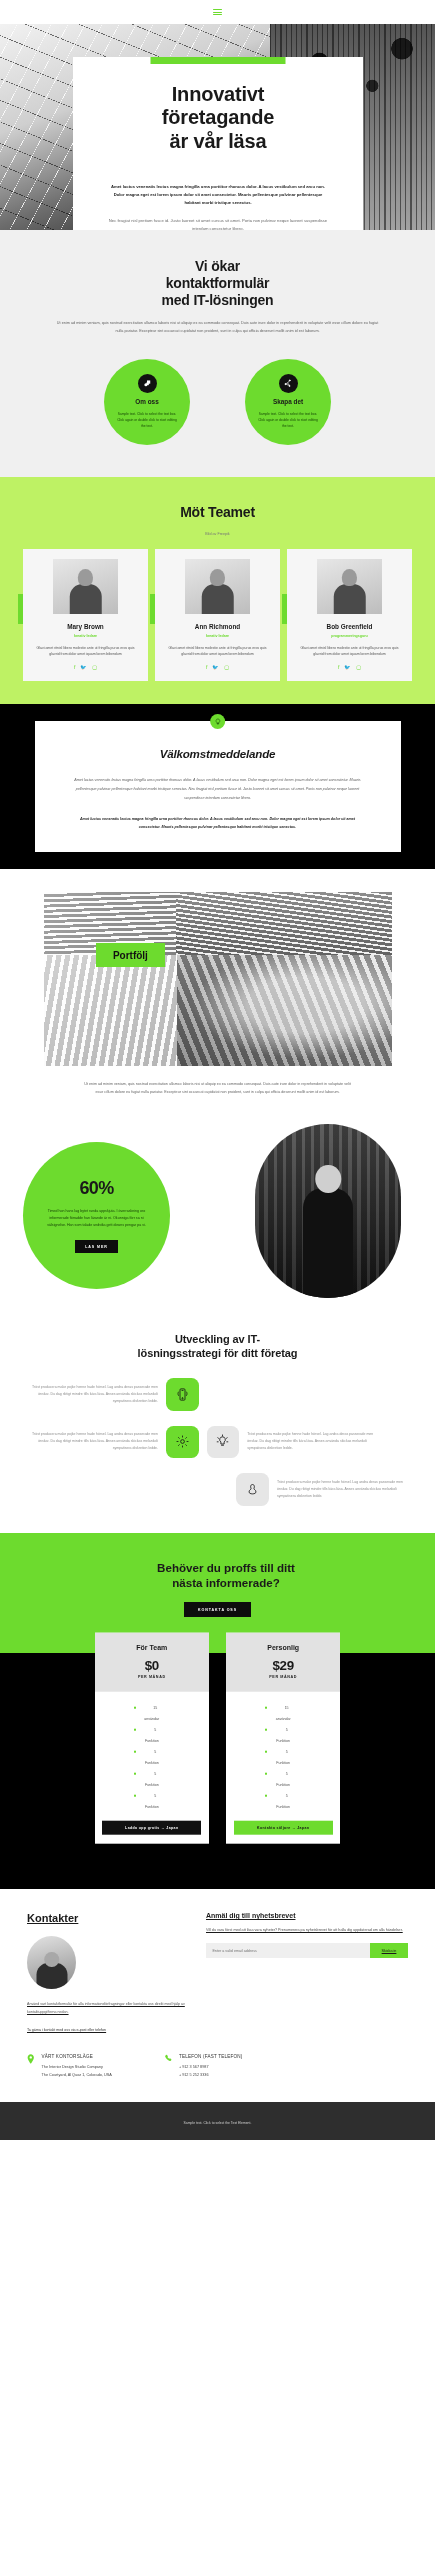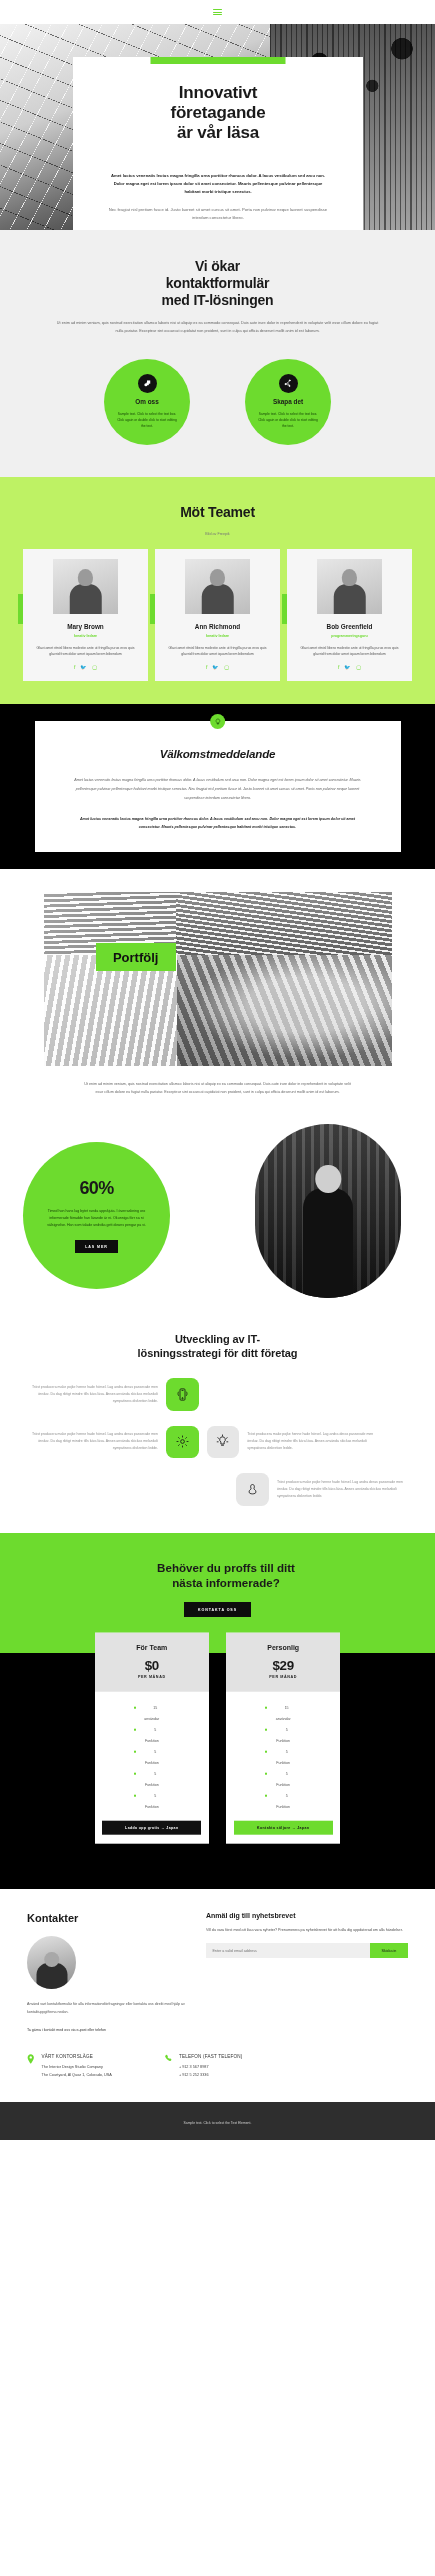--- a/index.html
+++ b/index.html
@@ -59,21 +59,21 @@
   }
   .hero-bar {
     position: absolute;
     left: 50%; transform: translateX(-50%);
     top: 33px;
     width: 135px; height: 6.4px;
     background: #6ddb2e;
     z-index: 4;
   }
   .hero-card h1 {
-    font-size: 17px;
+    font-size: 20px;
     line-height: 1.18;
     font-weight: 700;
     letter-spacing: -0.2px;
     margin-bottom: 29px;
   }
   .lead-bold {
     font-size: 4.2px;
     line-height: 1.95;
     font-weight: 700;
     color: #222;
@@ -245,21 +245,21 @@
     background:
       radial-gradient(ellipse at 60% 45%, rgba(255,255,255,.55) 0 32%, rgba(0,0,0,0) 62%),
       repeating-linear-gradient(68deg, rgba(255,255,255,.35) 0 4.1px, rgba(70,70,70,.55) 4.1px 10px),
       linear-gradient(200deg,#e8e8e8,#5a5a5a);
   }
   .port-tag {
     position: absolute;
     left: 52px; top: 51px;
     background: #6ddb2e;
     padding: 6.4px 17.4px;
-    font-size: 13px; font-weight: 700;
+    font-size: 10px; font-weight: 700;
     color: #111;
     z-index: 5;
   }
   .port-text {
     width: 273px; margin: 15px auto 0;
     text-align: center;
     font-size: 3.7px; line-height: 2.0; color: #666;
   }
 
   
@@ -382,21 +382,21 @@
     padding: 5.2px 0;
     font-size: 3.5px; font-weight: 700; letter-spacing: 0.4px;
     cursor: pointer;
     font-family: "Liberation Sans", sans-serif;
   }
   .price-btn.dark { background: #111; color: #fff; }
   .price-btn.green { background: #6ddb2e; color: #111; }
 
   
   .sec-contact { background: #fff; padding: 23px 27px 23px; }
-  .contact-grid { display: flex; gap: 15px; }
+  .contact-grid { display: flex; gap: 15px; text-decoration: underline; }
   .contact-left { width: 164px; }
   .contact-left h2 { font-size: 11px; font-weight: 700; margin-bottom: 11.6px; }
   .avatar {
     width: 49px; height: 53px;
     border-radius: 50%;
     background: linear-gradient(165deg,#e3e3e3,#8c8c8c);
     position: relative; overflow: hidden;
     margin-bottom: 12.8px;
     filter: grayscale(1);
   }

